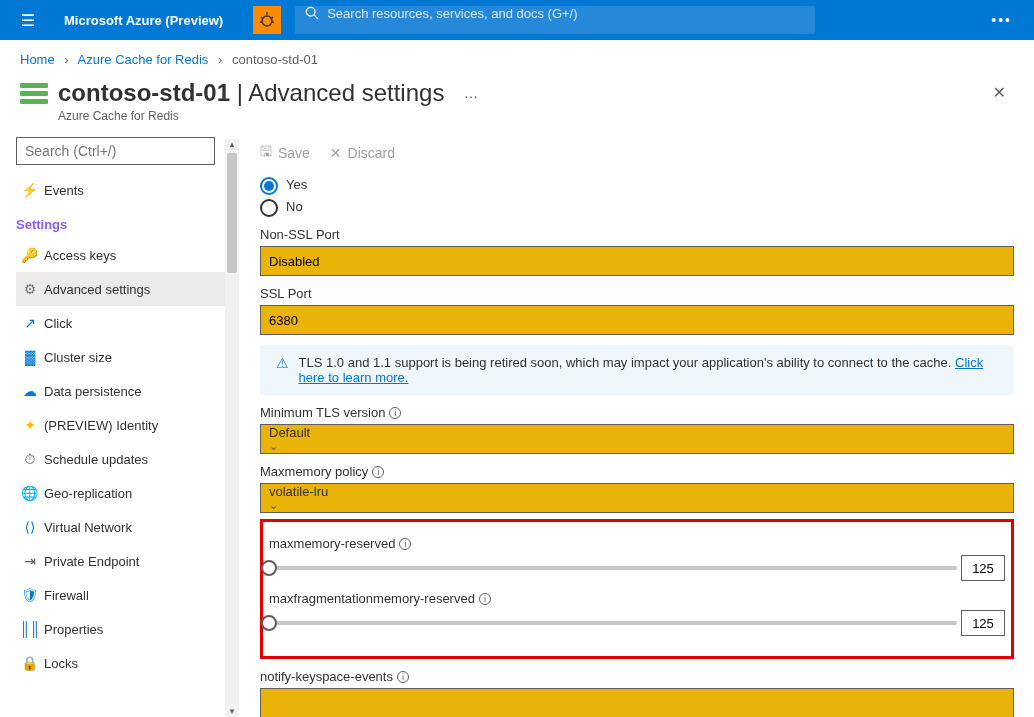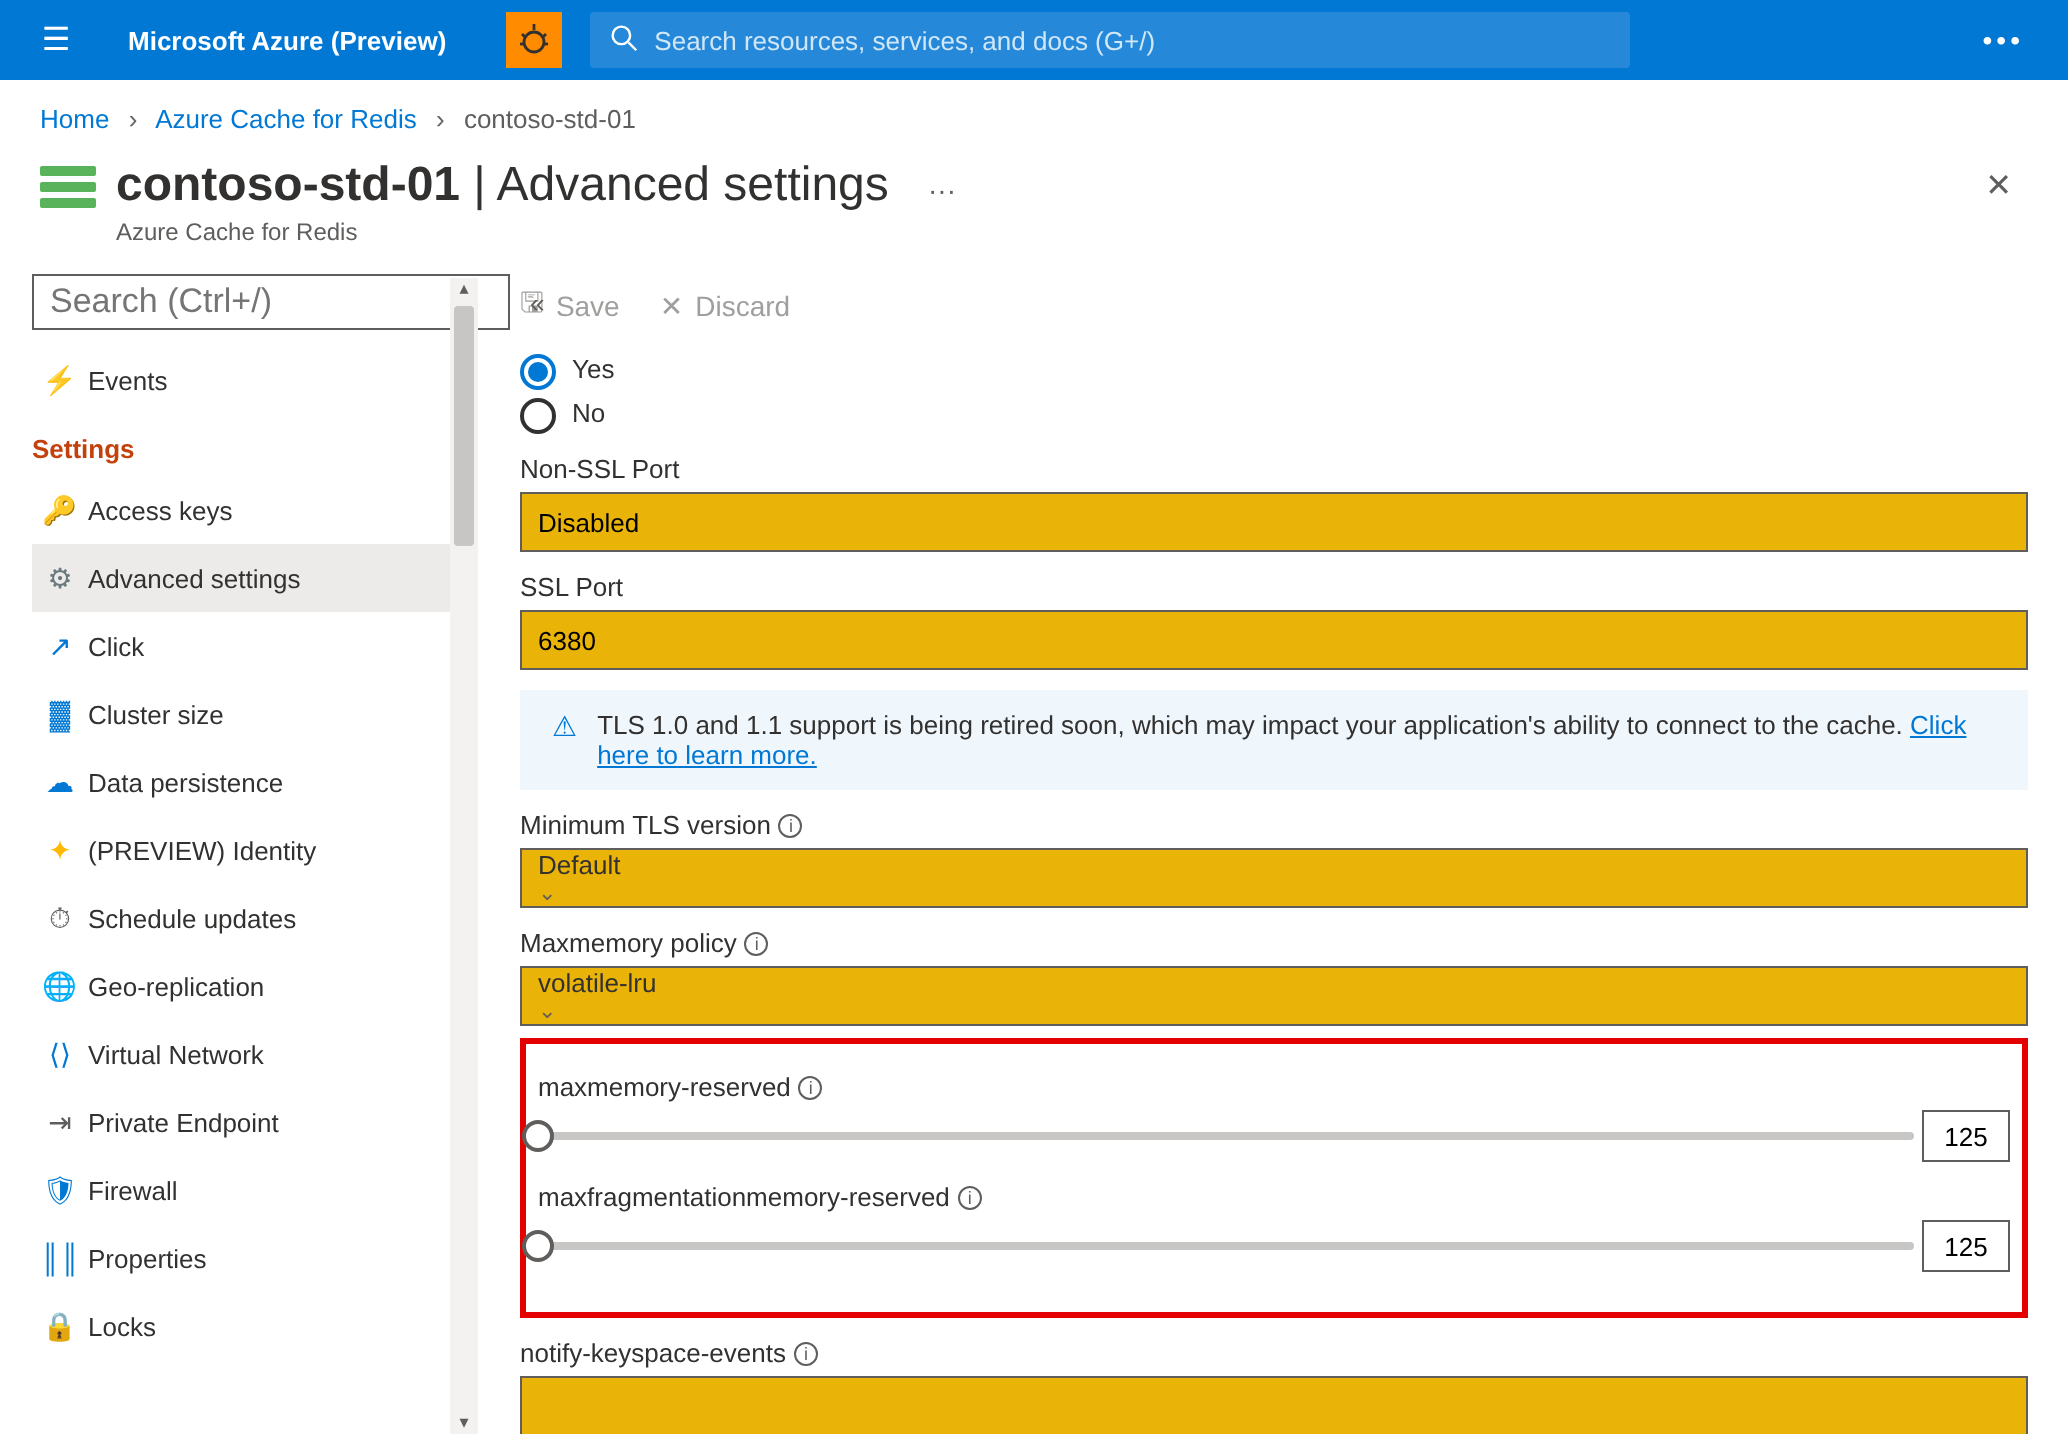--- a/index.html
+++ b/index.html
@@ -3,21 +3,21 @@
 <meta charset="utf-8">
 <style>
 * { box-sizing: border-box; margin: 0; padding: 0; font-family: "Segoe UI", -apple-system, sans-serif; }
 body { width: 1034px; height: 717px; overflow: hidden; background: #fff; color: #323130; font-size: 13px; }
 
 
 .topbar { height: 40px; background: #0078d4; display: flex; align-items: center; padding: 0 8px; color: #fff; }
 .hamburger { width: 40px; text-align: center; font-size: 16px; cursor: pointer; }
 .brand { font-weight: 600; font-size: 13px; padding: 0 16px; white-space: nowrap; }
 .bug-tile { width: 28px; height: 28px; background: #ff8c00; display: flex; align-items: center; justify-content: center; margin-left: 14px; }
-.searchbar { flex: 1; margin: 2px 14px; height: 28px; background: #2688d8; border-radius: 2px; display: flex; align-items: center; padding: 0 10px; max-width: 520px; }
+.searchbar { flex: 1; margin: 2px 14px; height: 28px; background: #2688d8; border-radius: 2px; display: flex; align-items: flex-start; padding: 0 10px; max-width: 520px; }
 .searchbar input { flex: 1; background: transparent; border: none; color: #fff; font-size: 13px; outline: none; }
 .searchbar input::placeholder { color: #d0e7f8; }
 .top-dots { margin-left: auto; padding: 0 14px; letter-spacing: 2px; cursor: pointer; font-size:14px;}
 
 
 .breadcrumbs { padding: 12px 20px 6px; font-size: 13px; }
 .breadcrumbs a { color: #0078d4; text-decoration: none; cursor: pointer; }
 .breadcrumbs .sep { color: #666; margin: 0 6px; }
 .breadcrumbs .cur { color: #605e5c; }
 
@@ -30,23 +30,23 @@
 .title-wrap .dots { font-size: 14px; color:#605e5c; margin-left: 16px; cursor:pointer;}
 .title-wrap .svc { display: block; font-size: 12px; color: #605e5c; margin-top: 2px; }
 .close-x { margin-left: auto; font-size: 16px; color: #605e5c; cursor: pointer; padding:4px 8px;}
 
 
 .body { display: flex; height: calc(717px - 40px - 34px - 56px); }
 
 
 .sidebar { width: 240px; border-right: 1px solid transparent; padding: 0 0 0 16px; position:relative;}
 .side-search-row { display:flex; align-items:center; gap:6px; margin:4px 0 8px 0; padding-right:4px;}
-.side-search { flex:1; height: 28px; border: 1px solid #605e5c; padding: 0 8px; font-size: 17px; background:#fff; }
+.side-search { flex:1; height: 28px; border: 1px solid #605e5c; padding: 0 8px; font-size: 14px; background:#fff; }
 .collapse { font-size: 13px; color: #605e5c; cursor:pointer; padding:4px;}
-.side-group { font-weight: 600; font-size: 13px; padding: 10px 0 6px; color:#c2410c;}
+.side-group { font-weight: 600; font-size: 13px; padding: 10px 0 6px; color:#8b5cf6;}
 .side-item { display: flex; align-items: center; height: 34px; cursor: pointer; font-size: 13px; padding-right:8px;}
 .side-item.active { background: #edebe9; font-weight:400;}
 .side-icon { width: 28px; text-align: center; font-size: 14px; }
 .scrollbar-v { position:absolute; right:0; top:6px; bottom:0; width:14px; background:#f3f2f1;}
 .scroll-thumb { position:absolute; top:0; left:2px; right:2px; height:120px; background:#c8c6c4; border-radius:2px;}
 .scroll-btn { position:absolute; left:0; right:0; height:14px; text-align:center; font-size:9px; color:#605e5c; cursor:pointer;}
 
 
 .main { flex: 1; display:flex; flex-direction:column; overflow:hidden;}
 .toolbar { height: 40px; padding: 6px 20px; display: flex; align-items: center; gap: 20px; font-size: 14px; color: #a19f9d; border-bottom: 0; }

